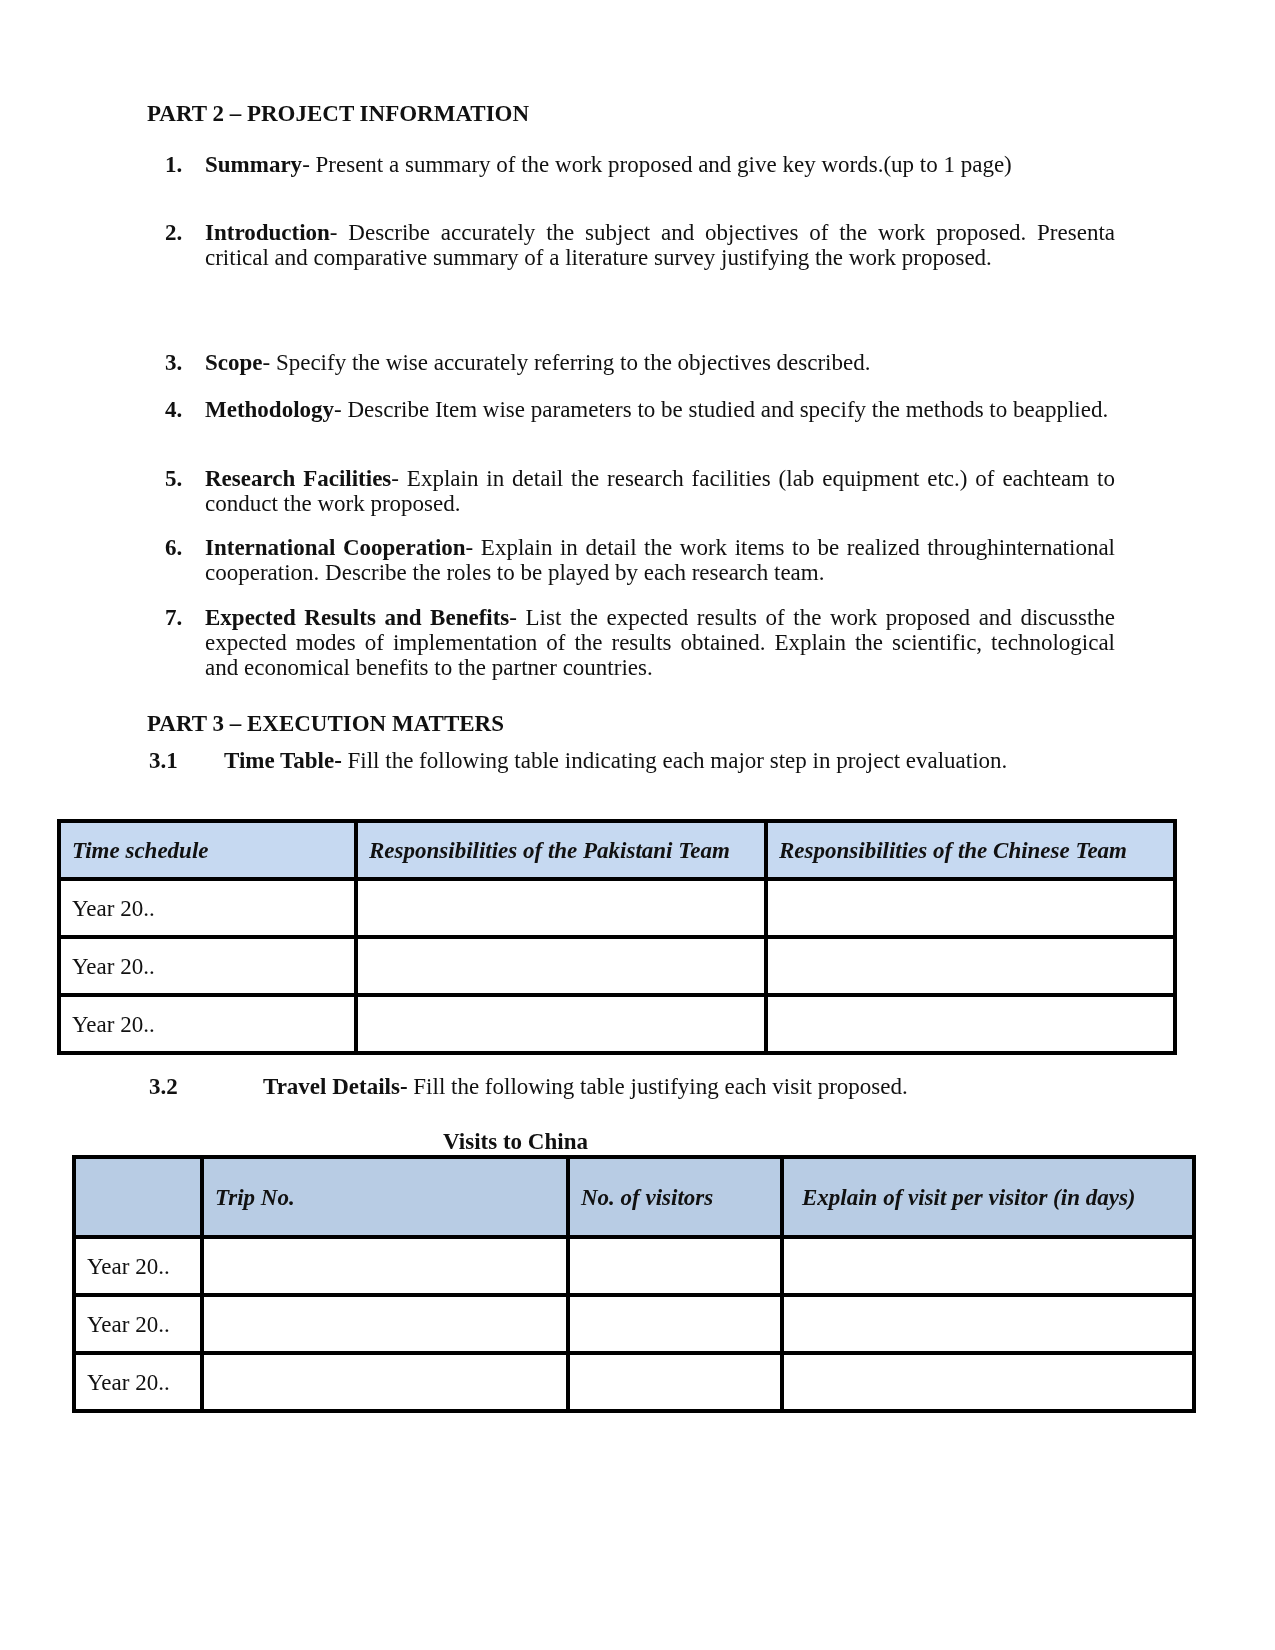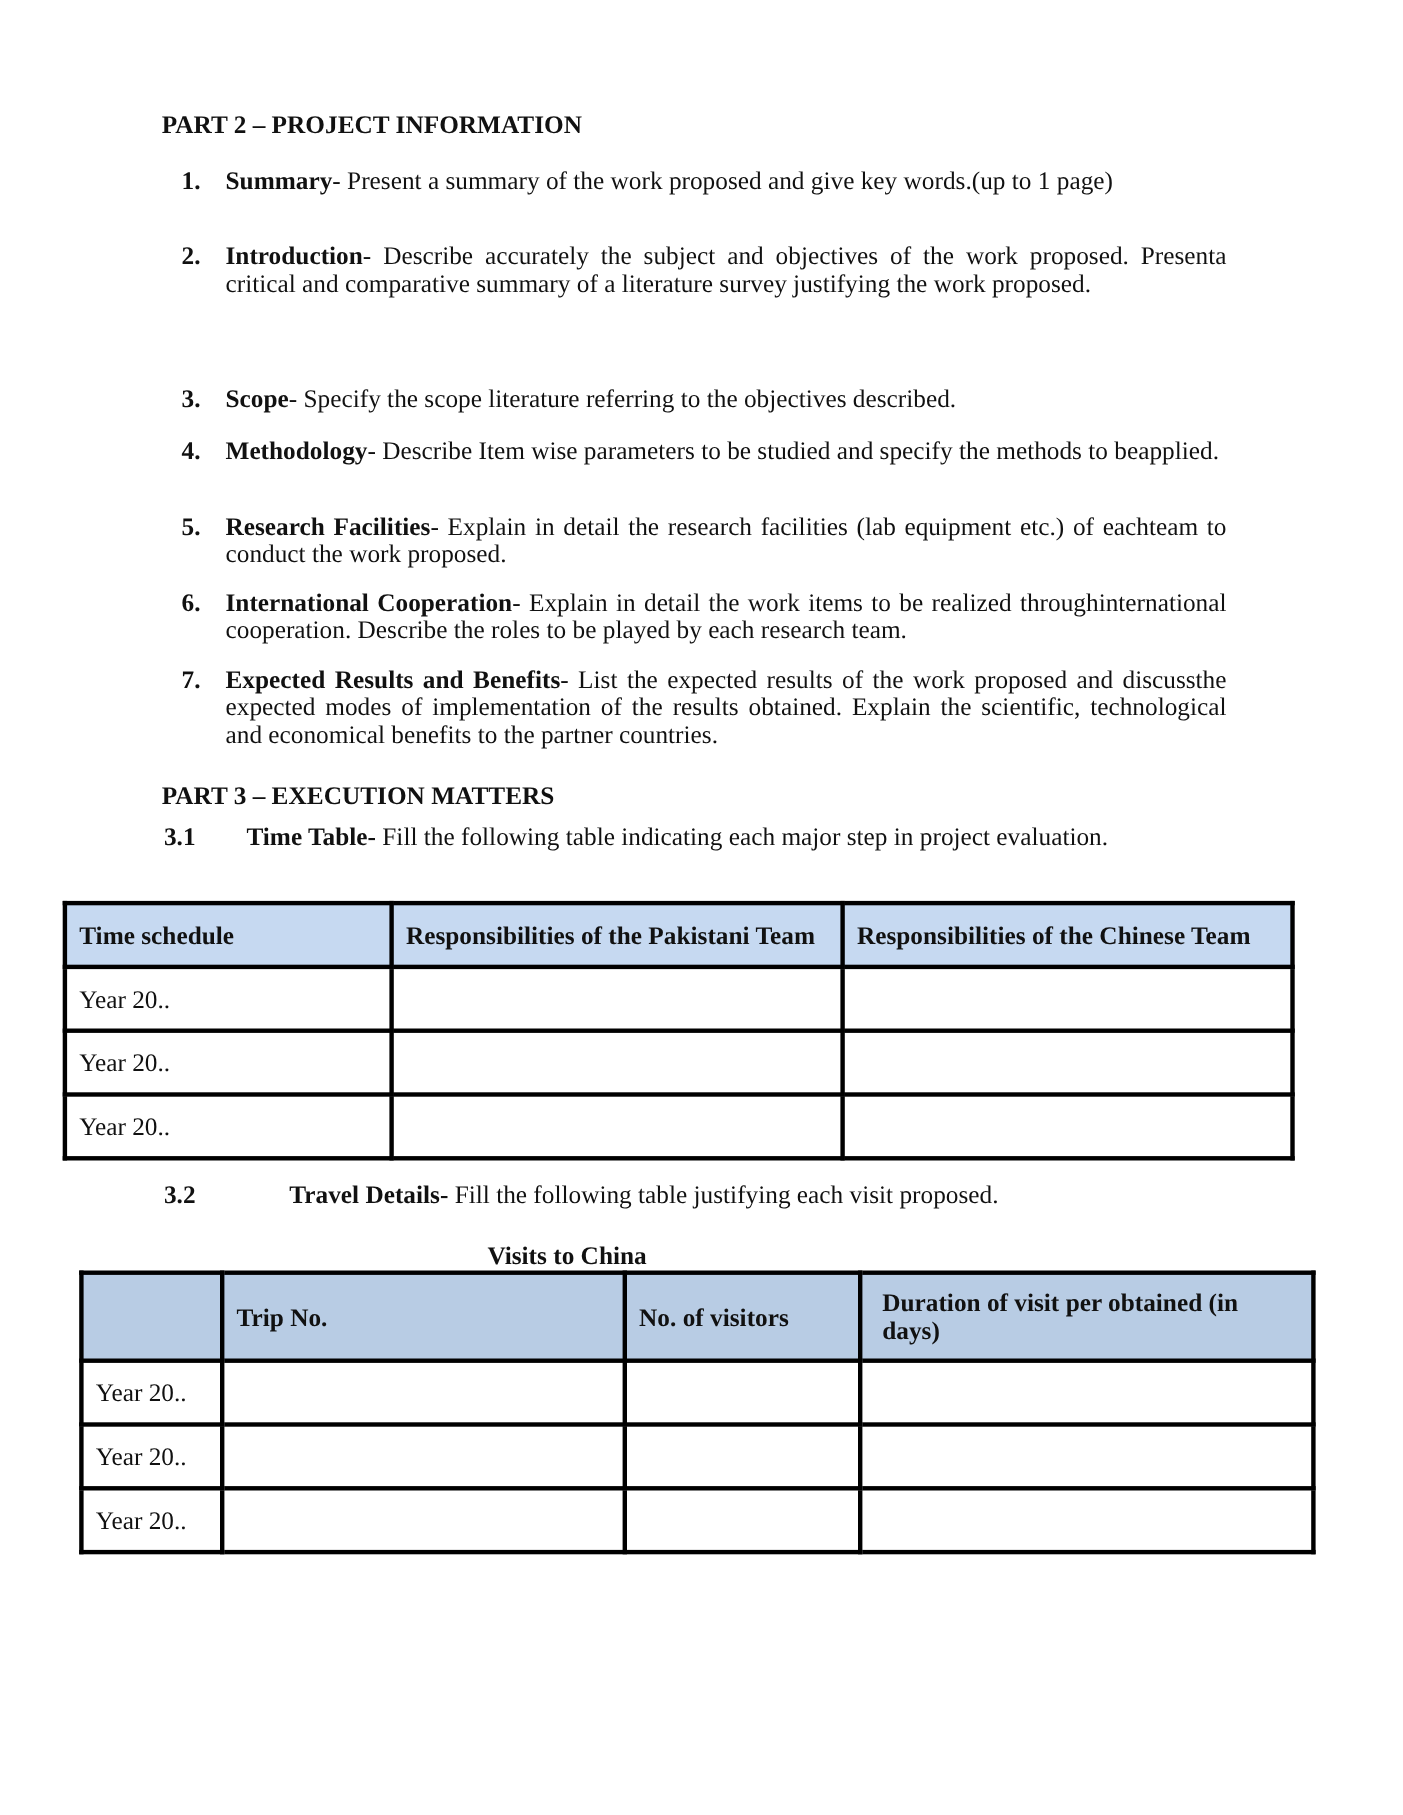--- a/index.html
+++ b/index.html
@@ -42,21 +42,21 @@
       border: 4px solid #000;
       table-layout: fixed;
     }
     table.grid td, table.grid th {
       border: 4px solid #000;
       font-size: 23px;
       text-align: left;
       vertical-align: middle;
       padding: 0 11px;
     }
-    table.grid th { font-weight: bold; }
+    table.grid th { font-weight: bold; font-style: italic; }
     .t1 th { background: #c6d9f1; height: 58px; }
     .t1 td { height: 58px; }
     .t2 th { background: #b8cce4; height: 80px; }
     .t2 td { height: 58px; }
     .caption {
       position: absolute;
       left: 0; width: 1031px;
       text-align: center;
       font-weight: bold;
       font-size: 23px;
@@ -73,21 +73,21 @@
     <span class="body" style="width:850px;text-align:left;"><b>Summary</b><span>- Present a summary of the work proposed and give key words.(up to 1 page)</span></span>
   </div>
 
   <div class="item" style="top:220px;">
     <span class="num">2.</span>
     <span class="body"><b>Introduction</b><span>- Describe accurately the subject and objectives of the work proposed. Presenta critical and comparative summary of a literature survey justifying the work proposed.</span></span>
   </div>
 
   <div class="item" style="top:350px;">
     <span class="num">3.</span>
-    <span class="body"><b>Scope</b><span>- Specify the scope literature referring to the objectives described.</span></span>
+    <span class="body"><b>Scope</b><span>- Specify the wise accurately referring to the objectives described.</span></span>
   </div>
 
   <div class="item" style="top:397px;">
     <span class="num">4.</span>
     <span class="body"><b>Methodology</b><span>- Describe Item wise parameters to be studied and specify the methods to beapplied.</span></span>
   </div>
 
   <div class="item" style="top:466px;">
     <span class="num">5.</span>
     <span class="body"><b>Research Facilities</b><span>- Explain in detail the research facilities (lab equipment etc.) of eachteam to conduct the work proposed.</span></span>
@@ -153,21 +153,21 @@
       <col style="width:128px">
       <col style="width:366px">
       <col style="width:214px">
       <col style="width:412px">
     </colgroup>
   <tbody>
       <tr>
     <th></th>
     <th>Trip No.</th>
     <th>No. of visitors</th>
-    <th style="padding-left:18px;">Duration of visit per obtained (in days)</th>
+    <th style="padding-left:18px;">Explain of visit per visitor (in days)</th>
   </tr>
   <tr>
     <td>Year 20..</td>
     <td></td>
     <td></td>
     <td></td>
   </tr>
   <tr>
     <td>Year 20..</td>
     <td></td>

